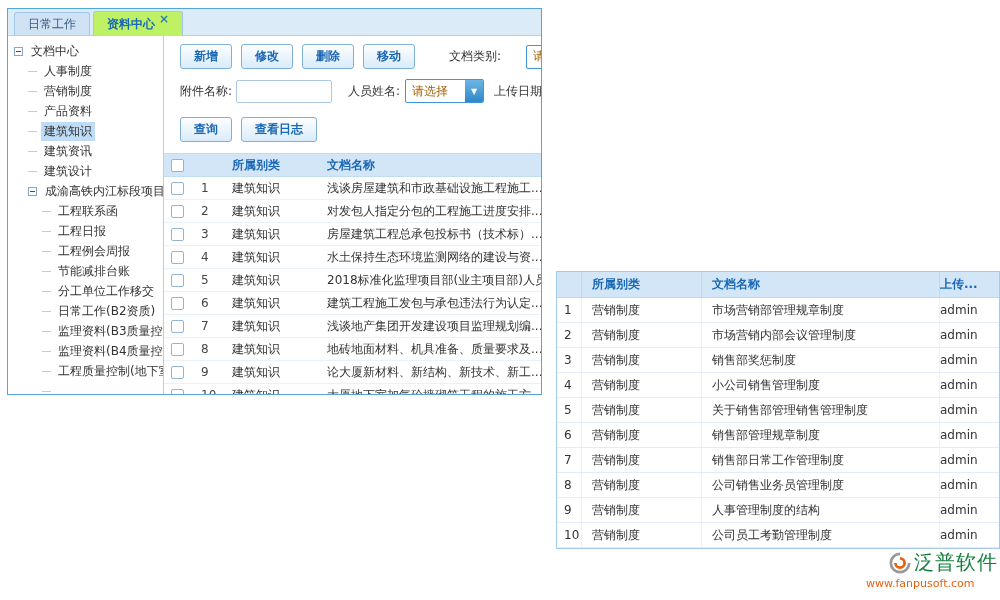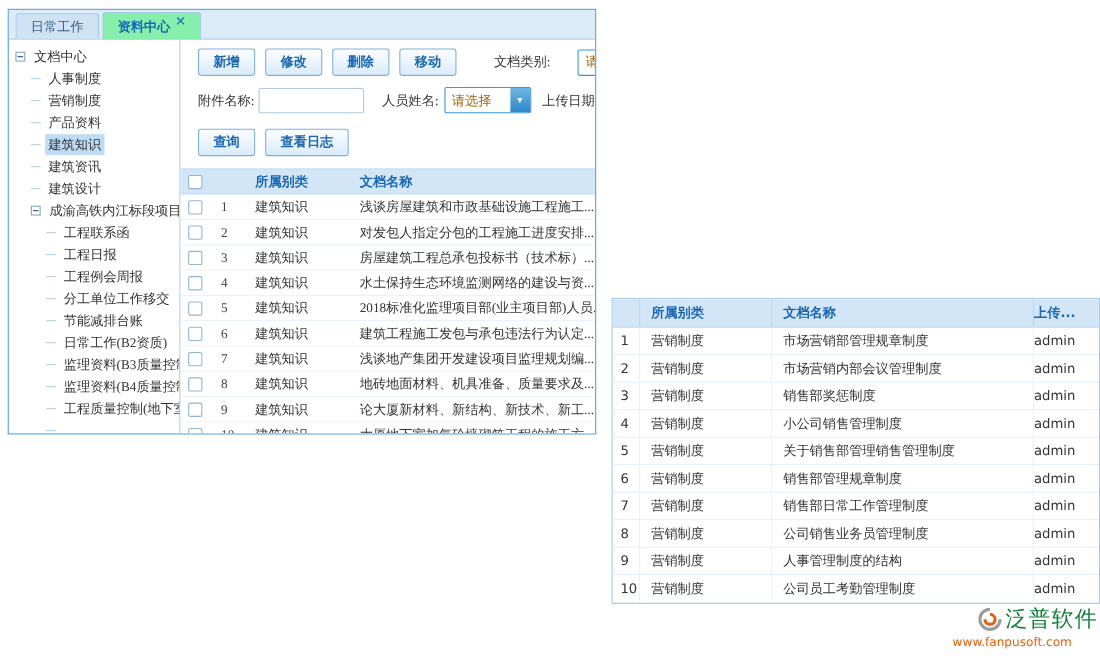--- a/index.html
+++ b/index.html
@@ -18,24 +18,24 @@
   .tabbar {
     height:27px; background:#dcebf8; border-bottom:1px solid #b0d0ec;
     display:flex; align-items:flex-end; padding:3px 0 0 6px;
   }
   .tab {
     height:23px; padding:0 13px; margin-right:3px;
     display:flex; align-items:center; gap:3px;
     background:#d0e3f4; border:1px solid #a3c7e6; border-bottom:none;
     border-radius:3px 3px 0 0; color:#3a5a82; cursor:pointer; white-space:nowrap;
   }
-  .tab.active { background:#86efac; color:#1a68b5; font-weight:bold; height:25px; margin-bottom:-1px; }
+  .tab.active { background:#bef264; color:#1a68b5; font-weight:bold; height:25px; margin-bottom:-1px; }
   .tab-close { color:#2a7cc0; font-size:12px; line-height:1; position:relative; top:-5px; margin-left:1px; cursor:pointer; }
 
-  .pbody { display:flex; height:358px;font-family:Liberation Serif, serif; }
+  .pbody { display:flex; height:358px; }
 
   
   .sidebar { width:156px; border-right:1px solid #b0d0ec; padding-top:5px; overflow:hidden; }
   .tree-node { height:20px; display:flex; align-items:center; white-space:nowrap; cursor:pointer; }
   .lv0 { padding-left:6px; } .lv1 { padding-left:20px; } .lv2 { padding-left:34px; }
   .treebox { width:9px; height:9px; border:1px solid #84a6c8; background:#fff; margin-right:5px; position:relative; flex:none; }
   .treebox::after { content:""; position:absolute; top:3px; left:1px; width:5px; height:1px; background:#33507a; }
   .conn { width:9px; height:1px; background:#b9cfe3; margin-right:4px; flex:none; }
   .tree-label { padding:1px 3px; }
   .tree-label.selected { background:#bfdcf6; }
@@ -152,25 +152,25 @@
         <div class="tree-node lv2">
           <span class="conn"></span>
           <span class="tree-label">工程日报</span>
         </div>
         <div class="tree-node lv2">
           <span class="conn"></span>
           <span class="tree-label">工程例会周报</span>
         </div>
         <div class="tree-node lv2">
           <span class="conn"></span>
+          <span class="tree-label">节能减排台账</span>
+        </div>
+        <div class="tree-node lv2">
+          <span class="conn"></span>
           <span class="tree-label">分工单位工作移交</span>
-        </div>
-        <div class="tree-node lv2">
-          <span class="conn"></span>
-          <span class="tree-label">节能减排台账</span>
         </div>
         <div class="tree-node lv2">
           <span class="conn"></span>
           <span class="tree-label">日常工作(B2资质)</span>
         </div>
         <div class="tree-node lv2">
           <span class="conn"></span>
           <span class="tree-label">监理资料(B3质量控制)</span>
         </div>
         <div class="tree-node lv2">

